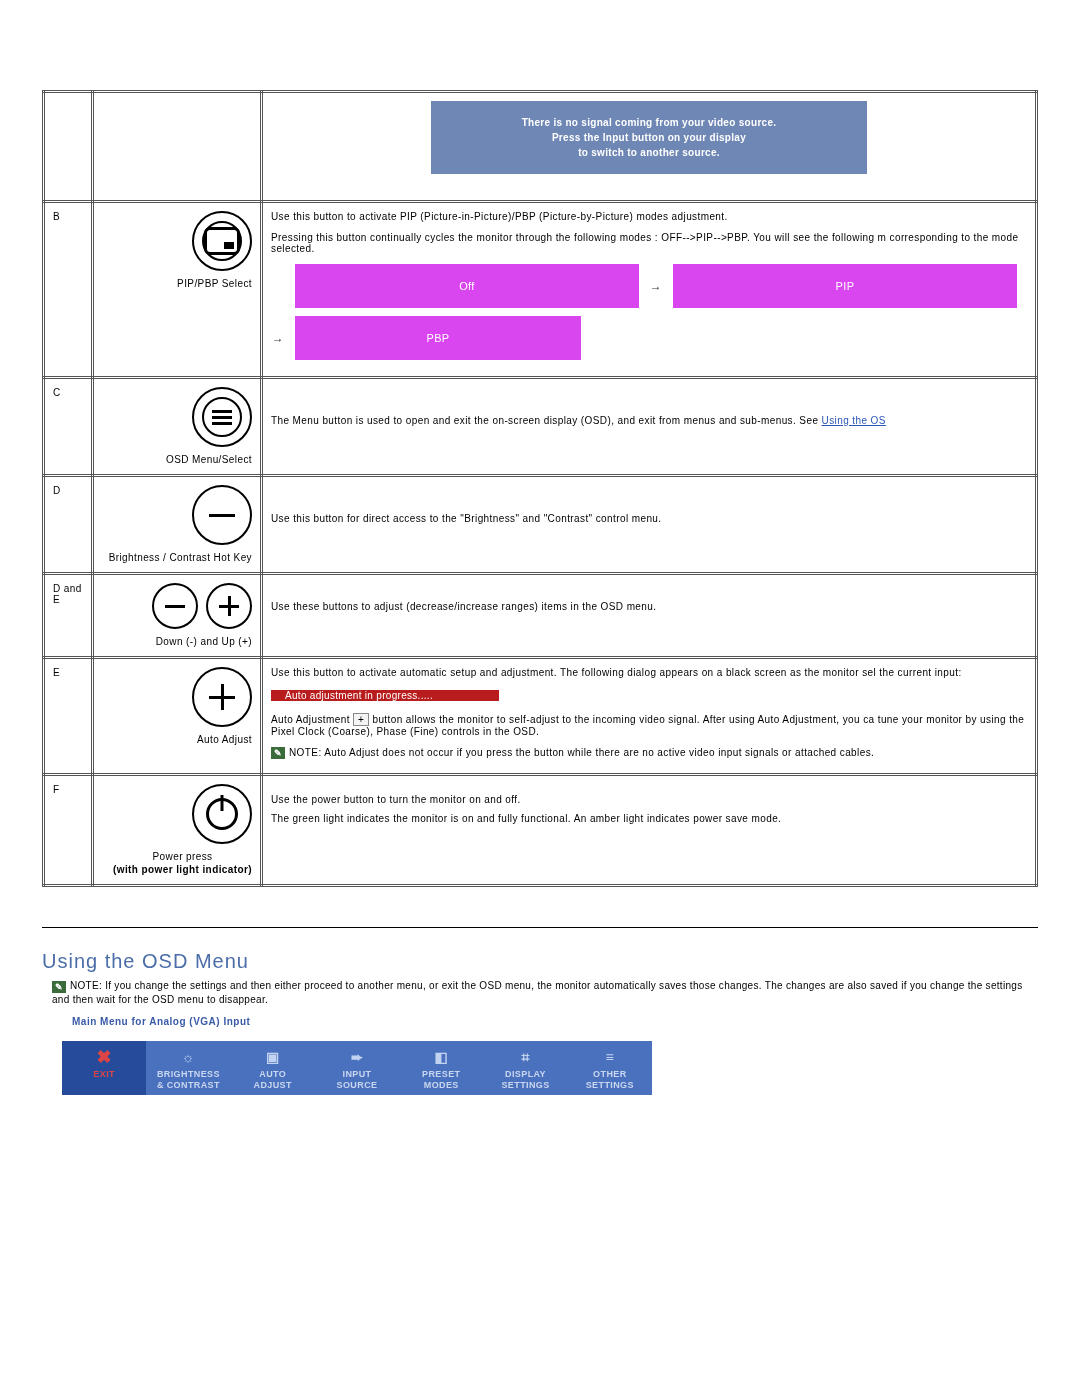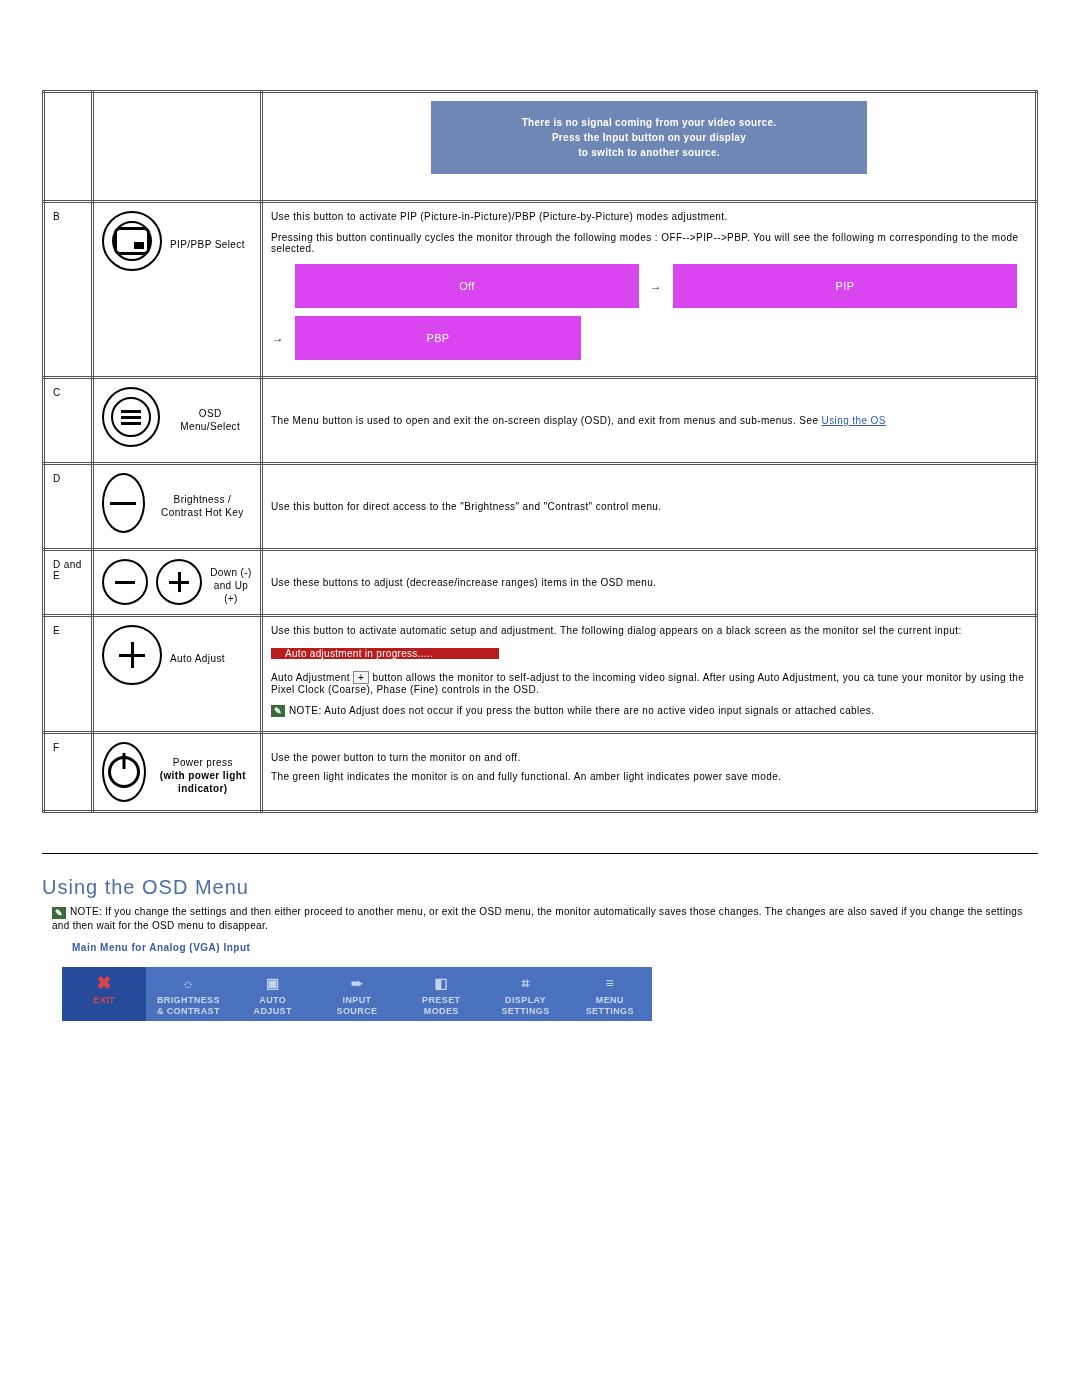--- a/index.html
+++ b/index.html
@@ -2,21 +2,21 @@
 <html><head>
 <meta charset="utf-8">
 <style>
   body { margin:0; background:#fff; font-family:Verdana, Arial, sans-serif; font-size:10px; color:#000; }
   .page { width:1036px; margin:0 auto; padding:0 20px; box-sizing:border-box; }
   table.buttons { border-collapse:collapse; width:100%; margin-top:90px; border:3px double #555; }
   table.buttons td { border:3px double #555; vertical-align:top; padding:8px; font-size:10px; letter-spacing:0.4px; }
   td.col-a { width:30px; text-align:left; }
   td.col-b { width:150px; text-align:center; }
   td.col-c { }
-  .icon-wrap { display:flex; align-items:center;gap:8px; }
+  .icon-wrap { display:flex; flex-direction:column; align-items:flex-end; }
   .icon-wrap .cap { text-align:center; font-size:10px; margin-top:6px; line-height:1.3; letter-spacing:0.4px; }
   .btn-circle { width:56px; height:56px; border:2px solid #000; border-radius:50%; display:flex; align-items:center; justify-content:center; position:relative; }
   .btn-circle .inner-ring { width:36px; height:36px; border:2px solid #000; border-radius:50%; display:flex; align-items:center; justify-content:center; }
   .btn-circle .minus { width:26px; height:3px; background:#000; }
   .btn-circle .plus-h { width:26px; height:3px; background:#000; position:absolute; }
   .btn-circle .plus-v { width:3px; height:26px; background:#000; position:absolute; }
   .power-glyph { width:26px; height:26px; border:3px solid #000; border-radius:50%; position:relative; }
   .power-glyph::after { content:""; position:absolute; left:50%; top:-6px; width:3px; height:16px; background:#000; transform:translateX(-50%); }
   .pip-glyph { width:30px; height:22px; border:3px solid #000; border-radius:6px; position:relative; }
   .pip-glyph::after { content:""; position:absolute; right:3px; bottom:3px; width:10px; height:7px; background:#000; }
@@ -226,17 +226,17 @@
   <div class="osd-tab other">
     <div class="ticon">◧</div>
     <span>PRESET</span><br><span>MODES</span>
   </div>
   <div class="osd-tab other">
     <div class="ticon">⌗</div>
     <span>DISPLAY</span><br><span>SETTINGS</span>
   </div>
   <div class="osd-tab other">
     <div class="ticon">≡</div>
-    <span>MENU</span><br><span>SETTINGS</span>
+    <span>OTHER</span><br><span>SETTINGS</span>
   </div>
 </div>
 
 </div>
 
 </body></html>

